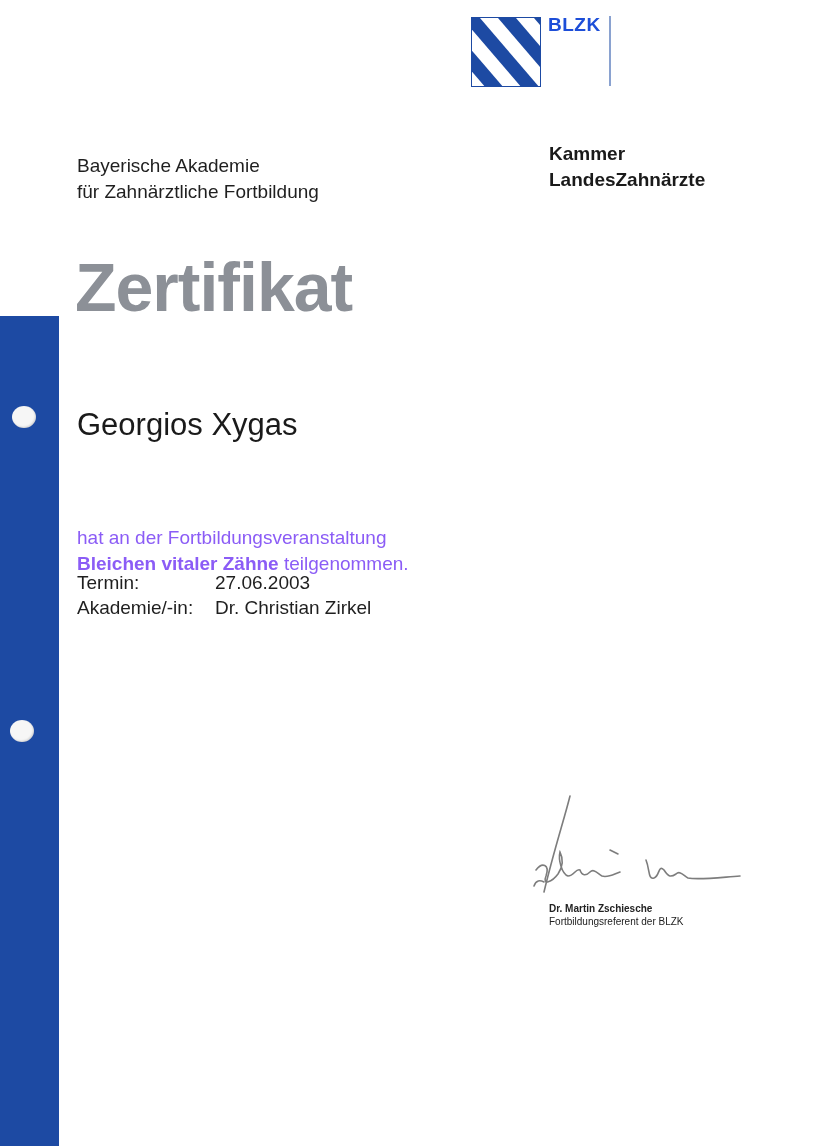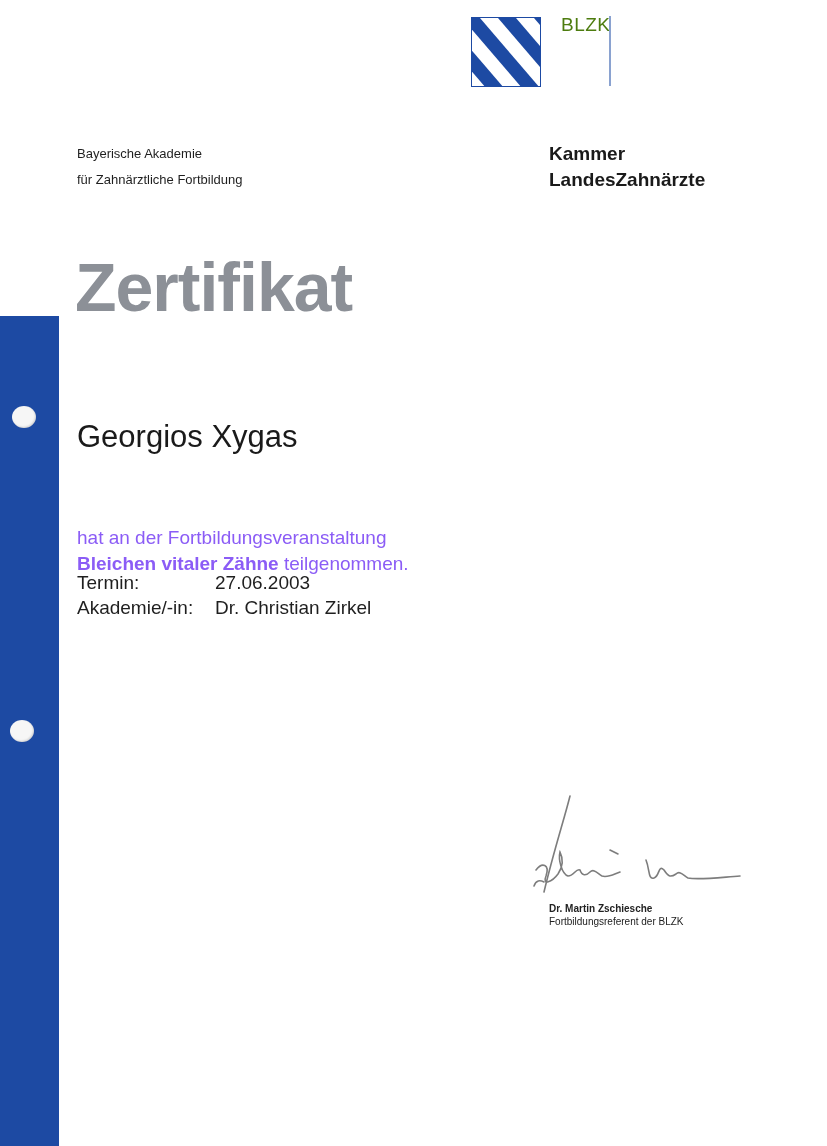--- a/index.html
+++ b/index.html
@@ -11,42 +11,42 @@
     position: absolute; left: 0; top: 316px; width: 59px; height: 830px;
     background: #1d4aa3;
   }
   .punch-hole {
     position: absolute; width: 24px; height: 22px; border-radius: 50%;
     background: #f6f6f6; box-shadow: inset -1px -1px 2px rgba(0,0,0,0.15);
   }
   .logo { position: absolute; left: 471px; top: 17px; width: 70px; height: 70px; overflow: hidden; border: 1px solid #1d4aa3; box-sizing: border-box; }
   .logo svg { display: block; }
   .logo-text {
-    position: absolute; left: 548px; top: 14px; font-size: 19px; font-weight: normal;
-    color: #4d7c0f; letter-spacing: 0.5px; margin-left: 13px;
+    position: absolute; left: 548px; top: 14px; font-size: 19px; font-weight: bold;
+    color: #1d4ed8; letter-spacing: 0.5px;
   }
   .logo-rule {
     position: absolute; left: 609px; top: 16px; width: 2px; height: 70px; background: #8aa2d0;
   }
   .academy {
-    position: absolute; left: 77px; top: 141px; font-size: 13px; line-height: 26px; color: #1f1f1f;
+    position: absolute; left: 77px; top: 153px; font-size: 19px; line-height: 26px; color: #1f1f1f;
   }
   .chamber {
     position: absolute; left: 549px; top: 141px; font-size: 19px; line-height: 26px;
     font-weight: bold; color: #1a1a1a;
   }
   .title {
     position: absolute; left: 75px; top: 248px; font-size: 68px; font-weight: bold;
     color: #8c9097; letter-spacing: -1px;
     background-image: radial-gradient(rgba(255,255,255,0.45) 0.8px, transparent 0.9px);
     background-size: 3px 3px;
     -webkit-background-clip: text; background-clip: text;
   }
   .recipient {
-    position: absolute; left: 77px; top: 419px; font-size: 31px; color: #1a1a1a;
+    position: absolute; left: 77px; top: 407px; font-size: 31px; color: #1a1a1a;
   }
   .statement {
     position: absolute; left: 77px; top: 495px; font-size: 19px; line-height: 26px; color: #8b5cf6; margin-top: 30px;
   }
   .statement b { font-weight: bold; }
   .details {
     position: absolute; left: 77px; top: 570px; font-size: 19px; line-height: 25px; color: #1f1f1f;
   }
   .details-row { display: flex; }
   .details-row .lbl { width: 138px; }

